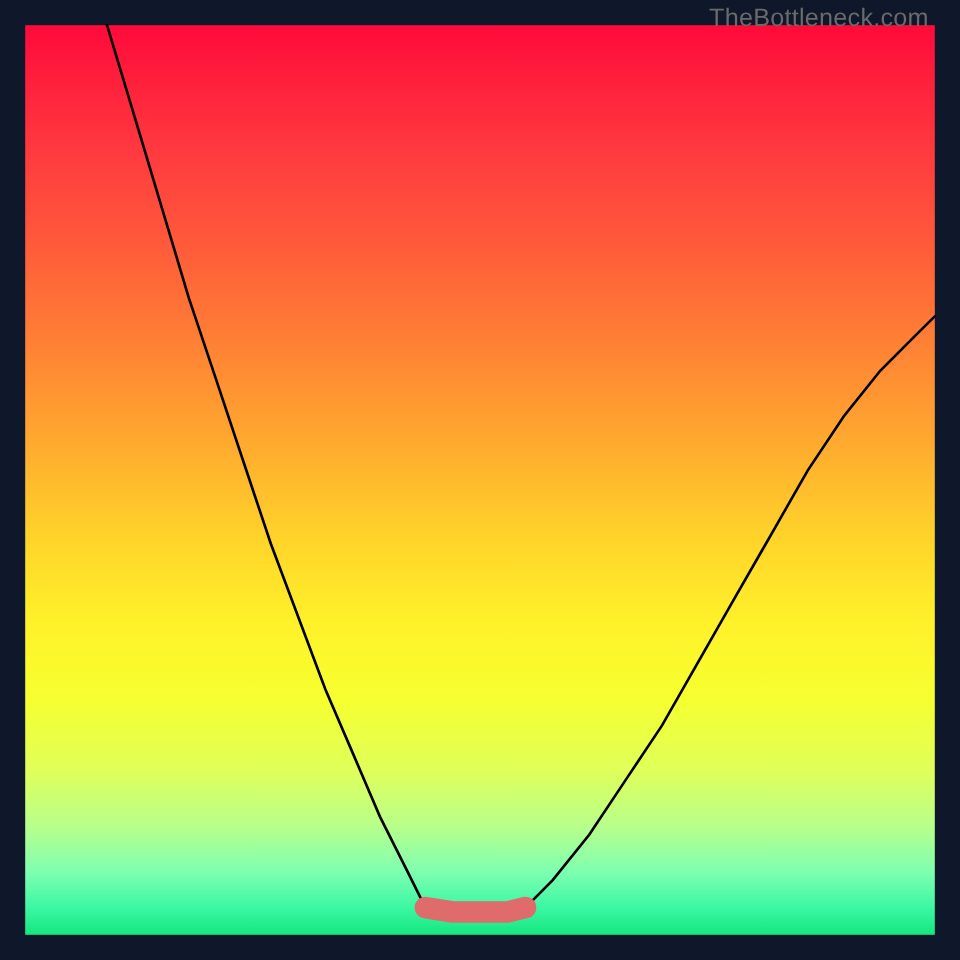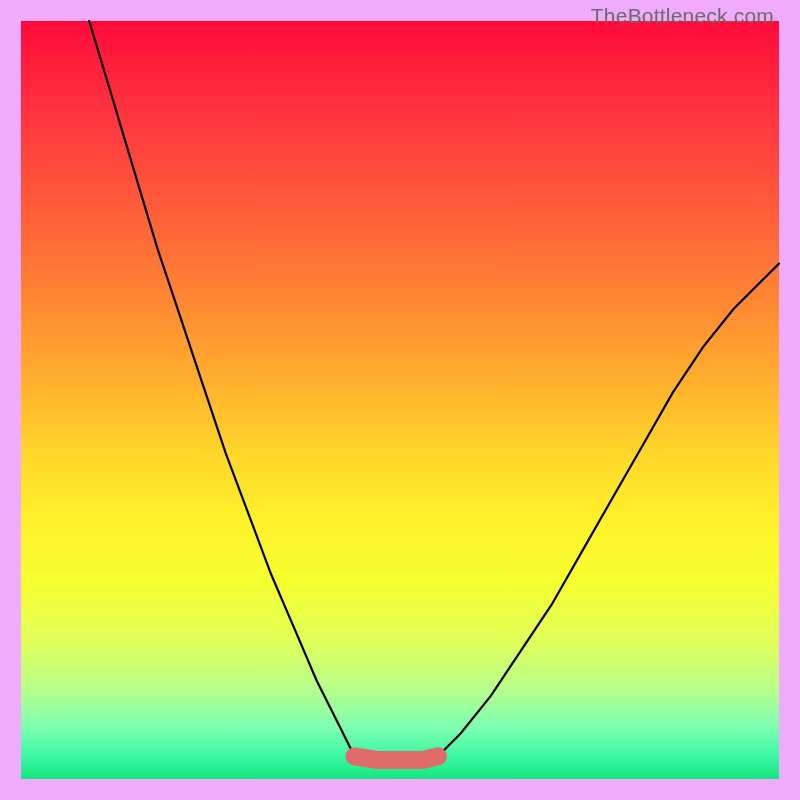--- a/index.html
+++ b/index.html
@@ -1,20 +1,20 @@
 <!DOCTYPE html>
 <html><head>
 <meta charset="utf-8">
 <style>
   * { margin: 0; padding: 0; box-sizing: border-box; }
   html, body { width: 800px; height: 800px; overflow: hidden; background: #000; }
   .frame {
     width: 800px;
     height: 800px;
-    background: #f0abfc;
+    background: #0f172a;
     position: relative;
   }
   .plot-area {
     position: absolute;
     left: 21px;
     top: 21px;
     width: 758px;
     height: 758px;
     background: linear-gradient(to bottom,
       #ff0a3a 0%,

